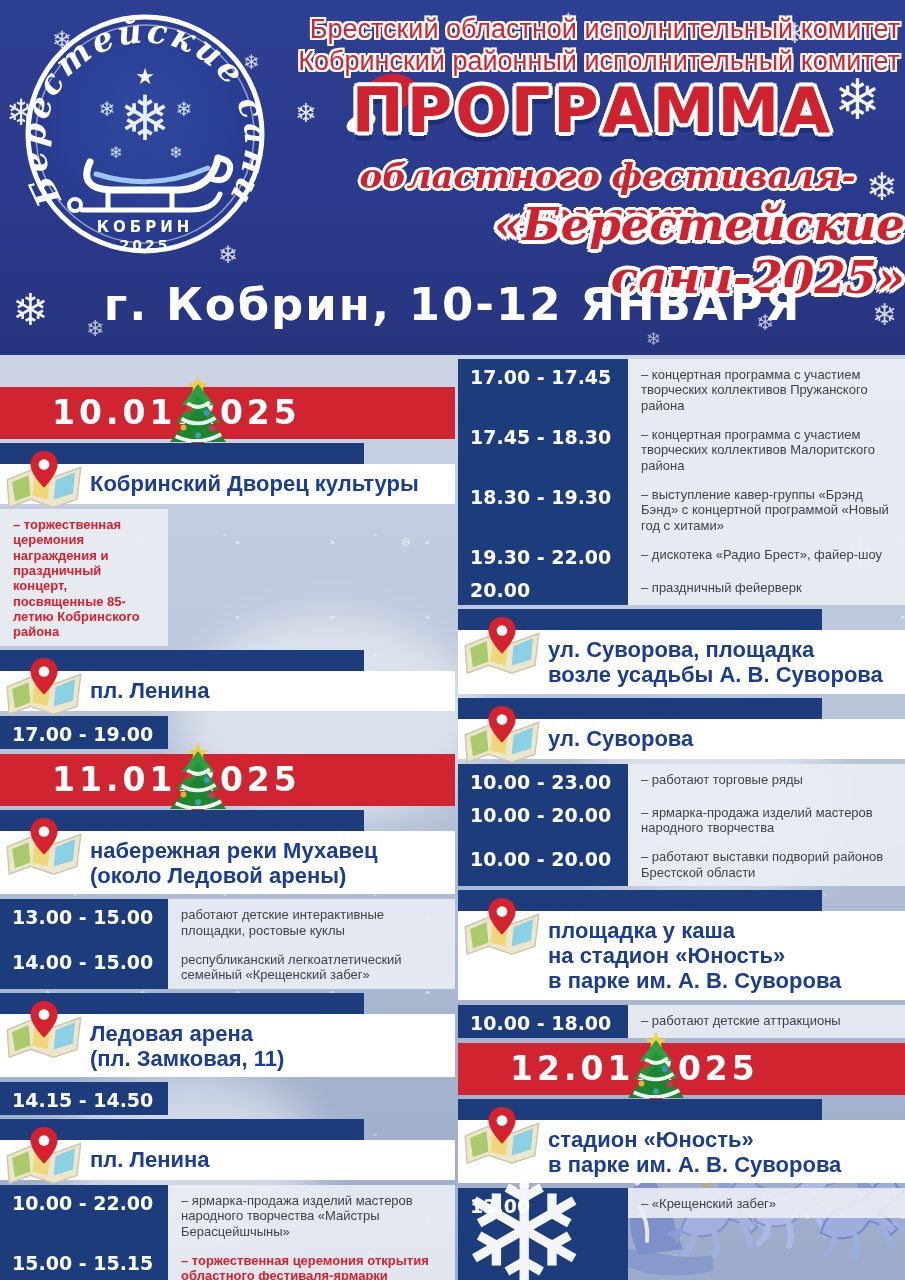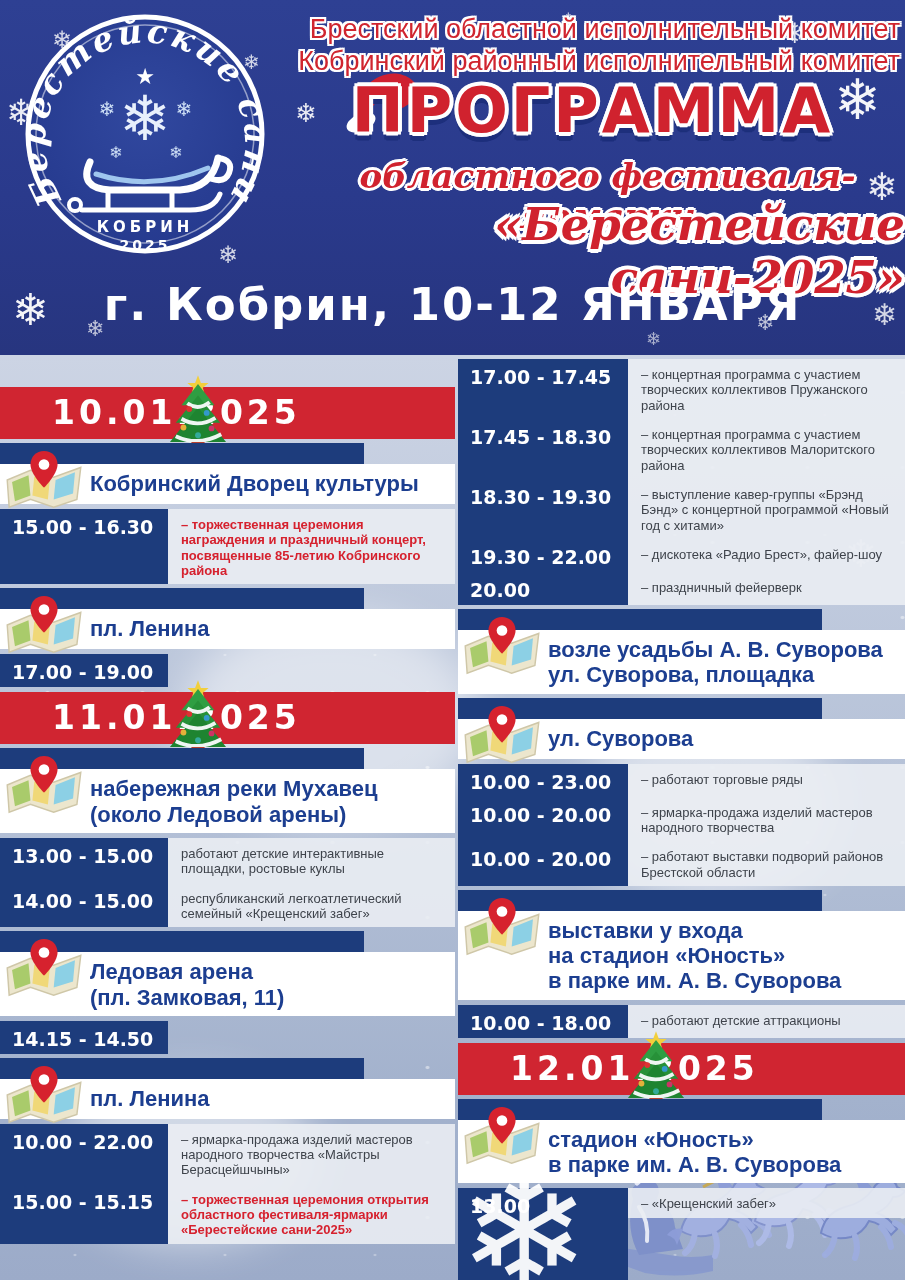--- a/index.html
+++ b/index.html
@@ -201,21 +201,20 @@
             <path d="M4,30 L28,20 L52,27 L80,17 L76,50 L52,58 L28,50 L6,58 Z" fill="#ece6cd" stroke="#cfc7a8" stroke-width="1.5"></path>
             <path d="M9,32 L26,25 L28,46 L12,52 Z" fill="#a9cb6b"></path>
             <path d="M32,26 L48,30 L46,50 L30,46 Z" fill="#f0d878"></path>
             <path d="M54,30 L74,22 L72,44 L52,50 Z" fill="#8cd0e5"></path>
             <path d="M42,0 C34,0 28,6 28,14 C28,24 42,38 42,38 C42,38 56,24 56,14 C56,6 50,0 42,0 Z" fill="#d6222e"></path>
             <circle cx="42" cy="14" r="5.5" fill="#fff"></circle>
           </svg>
           <span class="loc-line">Кобринский Дворец культуры</span>
         </div>
         <div class="block events">
-          <div class="time">15.00 - 16.30</div>
           <div class="desc red">– торжественная церемония награждения и праздничный концерт, посвященные 85-летию Кобринского района</div>
         </div>
         <div class="block location">
           <svg class="mapicon" width="82" height="60" viewBox="0 0 84 62">
             <path d="M4,30 L28,20 L52,27 L80,17 L76,50 L52,58 L28,50 L6,58 Z" fill="#ece6cd" stroke="#cfc7a8" stroke-width="1.5"></path>
             <path d="M9,32 L26,25 L28,46 L12,52 Z" fill="#a9cb6b"></path>
             <path d="M32,26 L48,30 L46,50 L30,46 Z" fill="#f0d878"></path>
             <path d="M54,30 L74,22 L72,44 L52,50 Z" fill="#8cd0e5"></path>
             <path d="M42,0 C34,0 28,6 28,14 C28,24 42,38 42,38 C42,38 56,24 56,14 C56,6 50,0 42,0 Z" fill="#d6222e"></path>
             <circle cx="42" cy="14" r="5.5" fill="#fff"></circle>
@@ -306,22 +305,22 @@
         </div>
         <div class="block location">
           <svg class="mapicon" width="82" height="60" viewBox="0 0 84 62">
             <path d="M4,30 L28,20 L52,27 L80,17 L76,50 L52,58 L28,50 L6,58 Z" fill="#ece6cd" stroke="#cfc7a8" stroke-width="1.5"></path>
             <path d="M9,32 L26,25 L28,46 L12,52 Z" fill="#a9cb6b"></path>
             <path d="M32,26 L48,30 L46,50 L30,46 Z" fill="#f0d878"></path>
             <path d="M54,30 L74,22 L72,44 L52,50 Z" fill="#8cd0e5"></path>
             <path d="M42,0 C34,0 28,6 28,14 C28,24 42,38 42,38 C42,38 56,24 56,14 C56,6 50,0 42,0 Z" fill="#d6222e"></path>
             <circle cx="42" cy="14" r="5.5" fill="#fff"></circle>
           </svg>
+          <span class="loc-line">ул. Суворова, площадка</span>
           <span class="loc-line">возле усадьбы А. В. Суворова</span>
-          <span class="loc-line">ул. Суворова, площадка</span>
         </div>
         <div class="block location">
           <svg class="mapicon" width="82" height="60" viewBox="0 0 84 62">
             <path d="M4,30 L28,20 L52,27 L80,17 L76,50 L52,58 L28,50 L6,58 Z" fill="#ece6cd" stroke="#cfc7a8" stroke-width="1.5"></path>
             <path d="M9,32 L26,25 L28,46 L12,52 Z" fill="#a9cb6b"></path>
             <path d="M32,26 L48,30 L46,50 L30,46 Z" fill="#f0d878"></path>
             <path d="M54,30 L74,22 L72,44 L52,50 Z" fill="#8cd0e5"></path>
             <path d="M42,0 C34,0 28,6 28,14 C28,24 42,38 42,38 C42,38 56,24 56,14 C56,6 50,0 42,0 Z" fill="#d6222e"></path>
             <circle cx="42" cy="14" r="5.5" fill="#fff"></circle>
           </svg>
@@ -337,21 +336,21 @@
         </div>
         <div class="block location">
           <svg class="mapicon" width="82" height="60" viewBox="0 0 84 62">
             <path d="M4,30 L28,20 L52,27 L80,17 L76,50 L52,58 L28,50 L6,58 Z" fill="#ece6cd" stroke="#cfc7a8" stroke-width="1.5"></path>
             <path d="M9,32 L26,25 L28,46 L12,52 Z" fill="#a9cb6b"></path>
             <path d="M32,26 L48,30 L46,50 L30,46 Z" fill="#f0d878"></path>
             <path d="M54,30 L74,22 L72,44 L52,50 Z" fill="#8cd0e5"></path>
             <path d="M42,0 C34,0 28,6 28,14 C28,24 42,38 42,38 C42,38 56,24 56,14 C56,6 50,0 42,0 Z" fill="#d6222e"></path>
             <circle cx="42" cy="14" r="5.5" fill="#fff"></circle>
           </svg>
-          <span class="loc-line">выставки у входа</span>
+          <span class="loc-line">площадка у каша</span>
           <span class="loc-line">на стадион «Юность»</span>
           <span class="loc-line">в парке им. А. В. Суворова</span>
         </div>
         <div class="block events">
           <div class="time">10.00 - 18.00</div>
           <div class="desc dark">– работают детские аттракционы</div>
         </div>
         <div class="block date"><span class="date-label">12.01.2025</span><svg class="tree" width="60" height="76" viewBox="0 0 62 78">
             <polygon points="31,1 34,9 42,9 36,14 38,22 31,17 24,22 26,14 20,9 28,9" fill="#f2cf3c"></polygon>
             <polygon points="31,10 48,32 14,32" fill="#2f9e42"></polygon>

